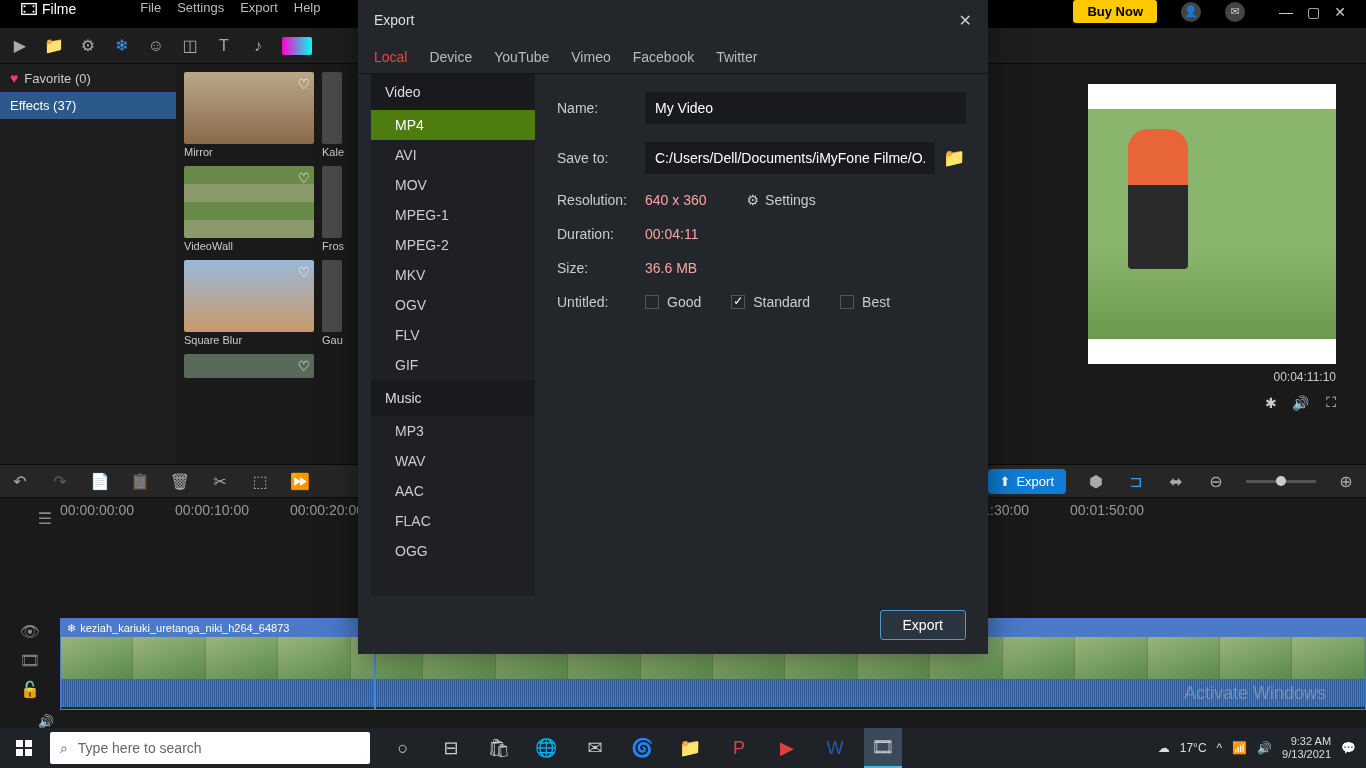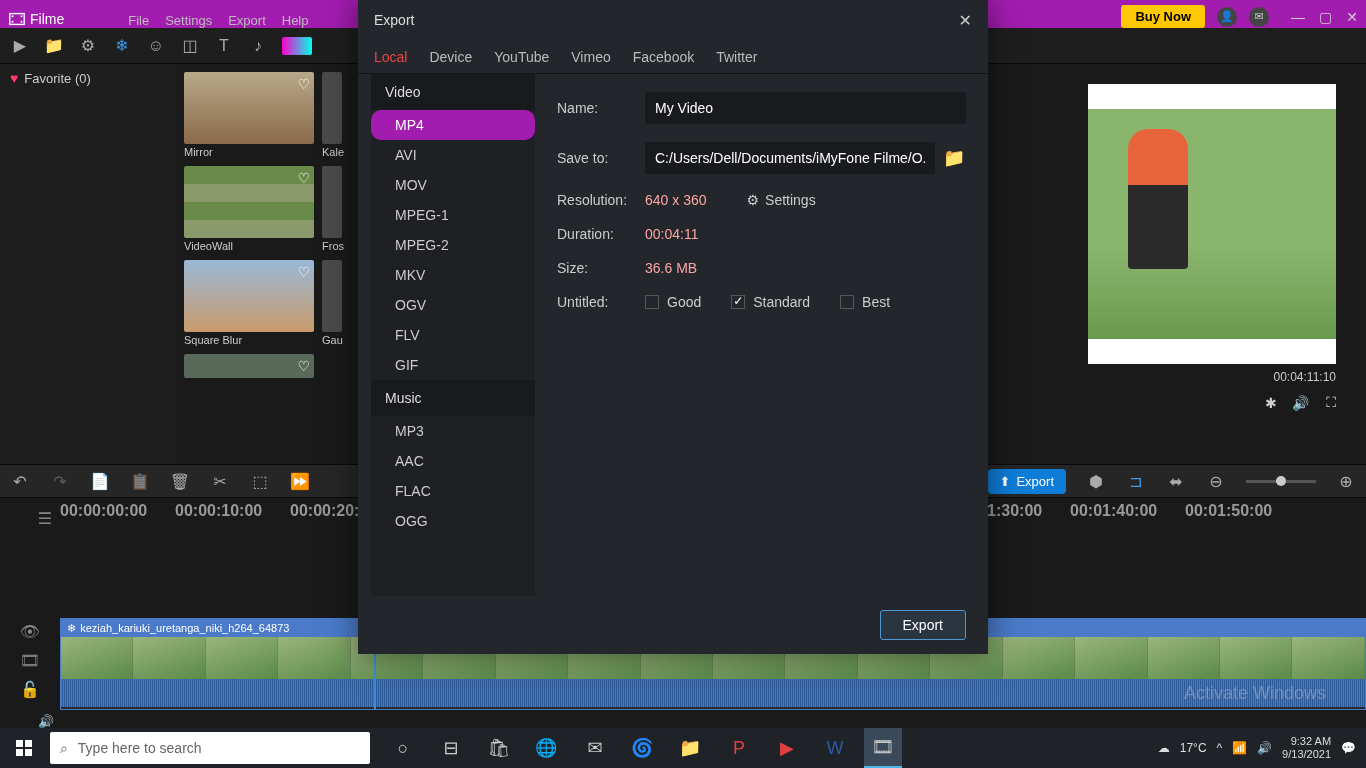--- a/index.html
+++ b/index.html
@@ -1,24 +1,24 @@
 <!DOCTYPE html>
 <html><head>
 <meta charset="utf-8">
 <style>
 * { margin: 0; padding: 0; box-sizing: border-box; font-family: "Segoe UI", Arial, sans-serif; }
 body { background: #1a1a1a; width: 1366px; height: 768px; overflow: hidden; position: relative; color: #ccc; }
 
 
-.top-bar { height: 28px; background: #a21caf; display: flex; align-items: flex-end; padding: 0 8px; }
+.top-bar { height: 28px; background: #000000; display: flex; align-items: flex-start; padding: 0 20px; }
 .logo { display: flex; align-items: center; gap: 4px; margin-right: 16px; color: #fff; font-size: 14px; }
 .logo-icon { width: 18px; height: 18px; display: inline-block; }
 .menu-items { display: flex; gap: 16px; font-size: 13px; color: #bbb; margin-left: 48px; }
 .menu-items span { cursor: pointer; }
-.top-right { margin-left: auto; display: flex; align-items: center; gap: 12px; }
+.top-right { margin-left: auto; display: flex; align-items: center; gap: 24px; }
 .buy-now { background: #ffc800; color: #000; padding: 4px 14px; border-radius: 3px; font-size: 13px; font-weight: 600; cursor: pointer; }
 .win-ctrl { display: flex; gap: 14px; margin-left: 10px; color: #ccc; font-size: 14px; }
 .icon-circ { width: 20px; height: 20px; border-radius: 50%; background: #444; display: flex; align-items: center; justify-content: center; font-size: 11px; }
 
 
 .toolbar { height: 36px; background: #1e1e1e; display: flex; align-items: center; padding: 0 10px; gap: 14px; border-bottom: 1px solid #0a0a0a; }
 .tool-icon { width: 20px; height: 20px; color: #aaa; display: flex; align-items: center; justify-content: center; font-size: 16px; }
 .gradient-box { width: 30px; height: 18px; background: linear-gradient(90deg, #ff00cc, #00ffea); border-radius: 2px; }
 
 
@@ -51,21 +51,21 @@
 
 .edit-toolbar { height: 34px; background: #262626; display: flex; align-items: center; padding: 0 10px; gap: 20px; border-top: 1px solid #0a0a0a; border-bottom: 1px solid #0a0a0a; }
 .edit-toolbar .spacer { flex: 1; }
 .export-btn { background: #0e7dd8; color: #fff; padding: 5px 12px; border-radius: 4px; display: flex; align-items: center; gap: 6px; font-size: 13px; cursor: pointer; }
 .zoom-slider { width: 70px; height: 3px; background: #555; position: relative; }
 .zoom-knob { width: 10px; height: 10px; background: #ccc; border-radius: 50%; position: absolute; left: 30px; top: -4px; }
 
 
 .timeline-area { background: #1a1a1a; }
 .time-ruler { height: 40px; display: flex; padding-left: 64px; }
-.ruler-mark { width: 115px; font-size: 16px; color: #999; padding-top: 4px; position: relative; font-weight: bold; }
+.ruler-mark { width: 115px; font-size: 14px; color: #999; padding-top: 4px; position: relative; }
 .timeline-body { display: flex; }
 .timeline-left { width: 60px; padding: 4px; display: flex; flex-direction: column; gap: 10px; align-items: center; color: #888; }
 .timeline-tracks { flex: 1; position: relative; }
 .track-clip { height: 92px; background: #2a2a2a; border: 1px solid #4a7ac8; position: relative; overflow: hidden; }
 .clip-header { height: 18px; background: #4a7ac8; color: #fff; font-size: 11px; padding: 1px 6px; display: flex; align-items: center; gap: 4px; }
 .clip-thumbs { height: 42px; display: flex; background: linear-gradient(90deg, #7a9a5a, #5a8a4a, #8aaa6a, #6a9a5a, #7a9a5a, #5a8a4a, #8aaa6a); }
 .clip-wave { height: 28px; background: #2d5a98; position: relative; }
 .wave-pattern { position: absolute; inset: 0; background: repeating-linear-gradient(90deg, #4a8ad8 0 1px, transparent 1px 2px); opacity: 0.7; }
 .clip-thumbs > div { flex: 1; border-right: 1px solid rgba(0,0,0,0.2); background: linear-gradient(160deg, #9ab57a, #5a8a4a); }
 .playhead { position: absolute; left: 314px; top: -26px; bottom: 0; width: 2px; background: #3b8bd8; z-index: 5; }
@@ -78,21 +78,21 @@
 .dlg-header { height: 40px; display: flex; align-items: center; padding: 0 16px; color: #ddd; font-size: 14px; }
 .dlg-close { margin-left: auto; cursor: pointer; font-size: 16px; color: #ccc; }
 .dlg-tabs { height: 34px; border-bottom: 1px solid #151515; display: flex; align-items: center; padding: 0 16px; gap: 22px; font-size: 14px; color: #bbb; }
 .dlg-tab-active { color: #ef4444; }
 .dlg-body { flex: 1; display: flex; padding-left: 13px; }
 
 
 .fmt-sidebar { width: 164px; background: #1e2024; display: flex; flex-direction: column; }
 .fmt-section { padding: 10px 14px; font-size: 14px; color: #ddd; background: #181a1e; }
 .fmt-item { padding: 7px 24px; font-size: 14px; color: #ccc; cursor: pointer; }
-.fmt-item.active { background: #a21caf; color: #fff; border-radius: 10px; }
+.fmt-item.active { background: #4d7c0f; color: #fff; }
 
 
 .form-area { flex: 1; padding: 18px 22px; }
 .form-row { display: flex; align-items: center; margin-bottom: 18px; font-size: 14px; color: #ccc; }
 .form-label { width: 88px; }
 .form-input { flex: 1; background: #181a1e; border: none; padding: 8px 10px; color: #fff; font-size: 14px; max-width: 290px; }
 .form-value { color: #fca5a5; }
 .settings-link { margin-left: 40px; display: flex; align-items: center; gap: 6px; cursor: pointer; }
 .folder-btn { margin-left: 8px; font-size: 18px; color: #ddd; cursor: pointer; }
 .quality-opts { display: flex; gap: 30px; align-items: center; }
@@ -160,20 +160,23 @@
   <span class="gradient-box"></span>
   <div style="flex:1; text-align:center; color:#ddd; font-size:14px">Untitled</div>
 </div>
 
 <div class="main-area">
 
   <div class="left-panel">
     <div class="fav-row">
       <span class="heart">♥</span>
       <span>Favorite (0)</span>
+    </div>
+    <div class="effects-row">
+      <span>Effects (37)</span>
     </div>
   </div>
 
   <div class="effects-grid">
     <div class="eff-row">
       <div class="eff-item">
         <div class="eff-thumb" style="background:linear-gradient(180deg,#b8a88a,#8a6a4a)">
             <span class="eff-fav">♡</span>
           </div>
         <div class="eff-label">Mirror</div>
@@ -260,21 +263,20 @@
 </div>
 
 <div class="timeline-area">
   <div class="time-ruler">
     <div style="width:30px;display:flex;align-items:center;justify-content:center;color:#888;margin-left:-34px">☰</div>
     <div class="ruler-mark">00:00:00:00</div>
     <div class="ruler-mark">00:00:10:00</div>
     <div class="ruler-mark">00:00:20:00</div>
     <div class="ruler-mark" style="width:550px"></div>
     <div class="ruler-mark">00:01:30:00</div>
-    <div class="ruler-mark">00:01:40:00</div>
     <div class="ruler-mark">00:01:50:00</div>
   </div>
   <div style="height:80px"></div>
   <div class="timeline-body">
     <div class="timeline-left">
       <span>👁</span>
       <span>🎞</span>
       <span>🔓</span>
     </div>
     <div class="timeline-tracks">
@@ -336,20 +338,21 @@
       <div class="fmt-item">AVI</div>
       <div class="fmt-item">MOV</div>
       <div class="fmt-item">MPEG-1</div>
       <div class="fmt-item">MPEG-2</div>
       <div class="fmt-item">MKV</div>
       <div class="fmt-item">OGV</div>
       <div class="fmt-item">FLV</div>
       <div class="fmt-item">GIF</div>
       <div class="fmt-section">Music</div>
       <div class="fmt-item">MP3</div>
+      <div class="fmt-item">WAV</div>
       <div class="fmt-item">AAC</div>
       <div class="fmt-item">FLAC</div>
       <div class="fmt-item">OGG</div>
     </div>
     <div class="form-area">
       <div class="form-row">
         <span class="form-label">Name:</span>
         <input class="form-input" style="max-width: 340px;" value="My Video">
       </div>
       <div class="form-row">

